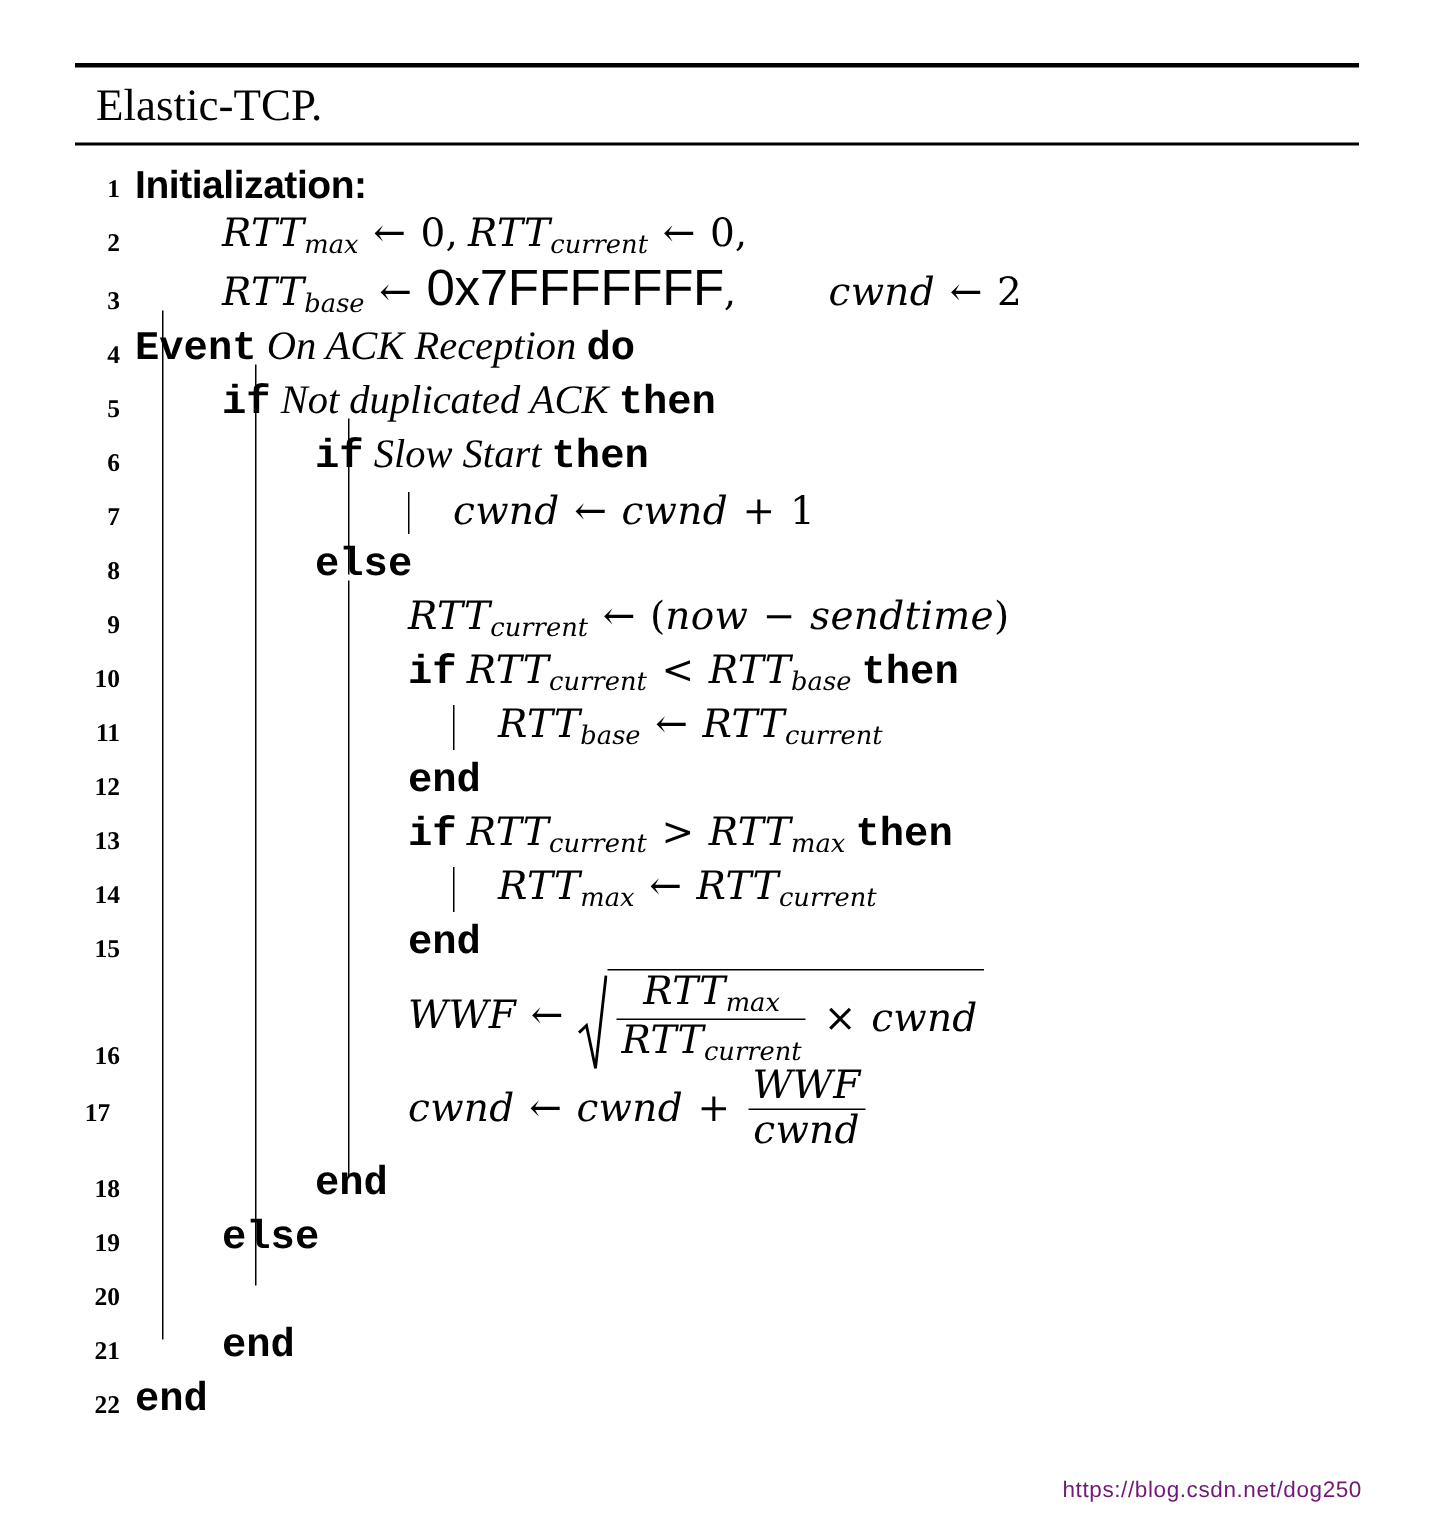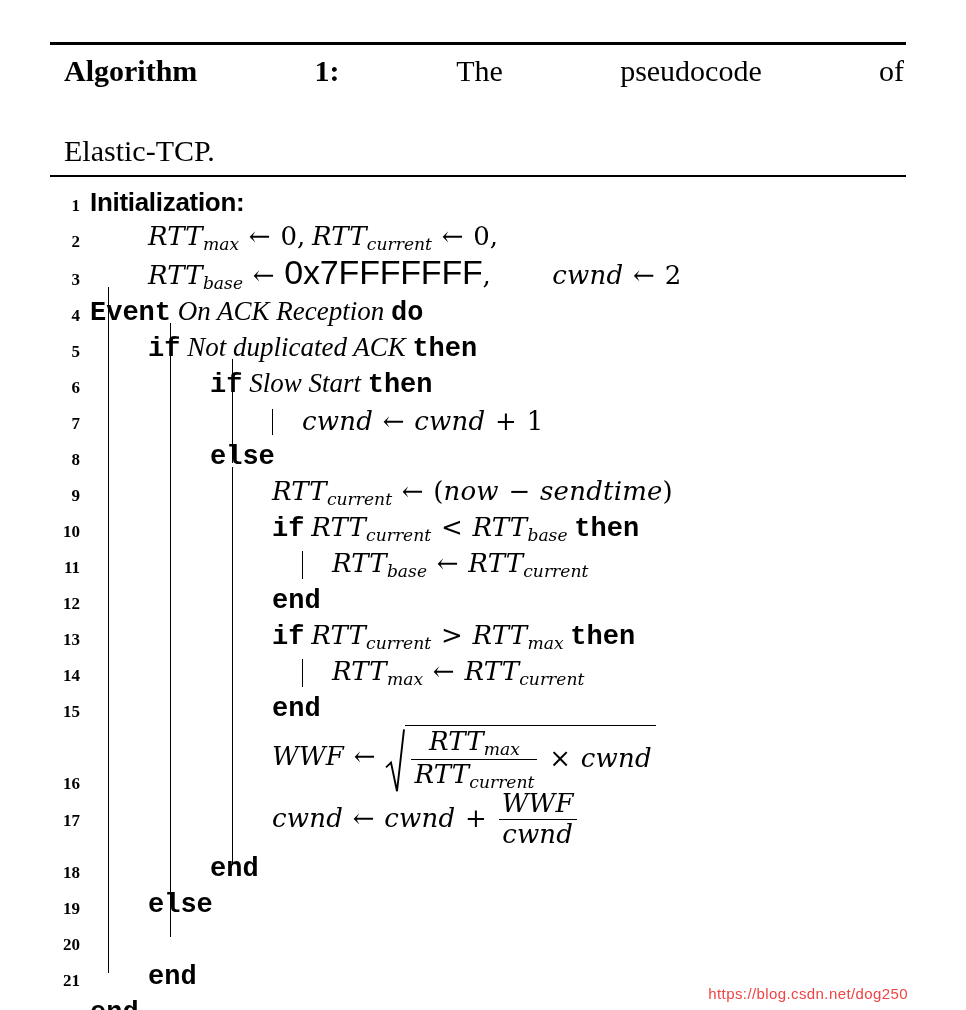--- a/index.html
+++ b/index.html
@@ -190,37 +190,33 @@
     bottom: 2px;
   }
 
   
   #watermark {
     position: absolute;
     right: 58px;
     bottom: 8px;
     font-family: "Liberation Sans", sans-serif;
     font-size: 15px;
-    color: #ef4444;
+    color: #701a75;
     letter-spacing: 0.4px;
     white-space: nowrap;
   }
 </style>
 </head>
 <body>
 
 <div id="algorithm-box">
 
   <hr class="rule">
 
   <div id="caption">
-    <span class="cap-line1">
-      <span class="cap-strong">Algorithm 1:</span>
-      <span>The pseudocode of</span>
-    </span>
     <span class="cap-line2">Elastic-TCP.</span>
   </div>
 
   <hr class="rule thin">
 
   <div id="algo-body">
 
     <div class="guide" style="left:58px; top:110px; height:686px;"></div>
     <div class="guide" style="left:120px; top:146px; height:614px;"></div>
     <div class="guide" style="left:182px; top:182px; height:104px;"></div>
@@ -386,21 +382,21 @@
               <span class="den math"><span>RTT</span><span class="sub">current</span></span>
             </span>
             <span class="op">×</span>
             <span class="math">cwnd</span>
           </span>
         </span>
       </span>
     </div>
 
     <div class="algo-line" style="min-height:56px; align-items:center;">
-      <span class="lineno" style="padding-bottom:0;">17</span>
+      <span class="lineno" style="padding-bottom:0;text-align:center;">17</span>
       <span class="content ind3" style="padding-bottom:0;">
         <span class="math">cwnd</span>
         <span class="op">←</span>
         <span class="math">cwnd</span>
         <span class="op">+</span>
         <span class="frac">
           <span class="num math">WWF</span>
           <span class="den math">cwnd</span>
         </span>
       </span>

